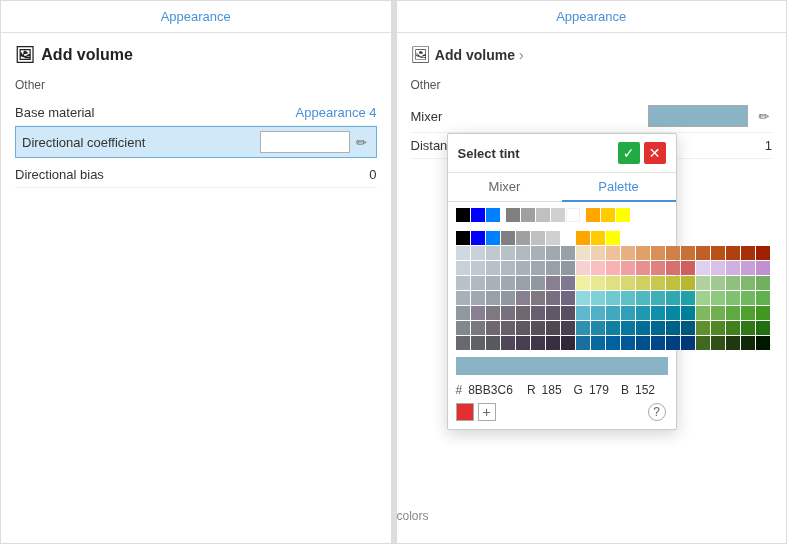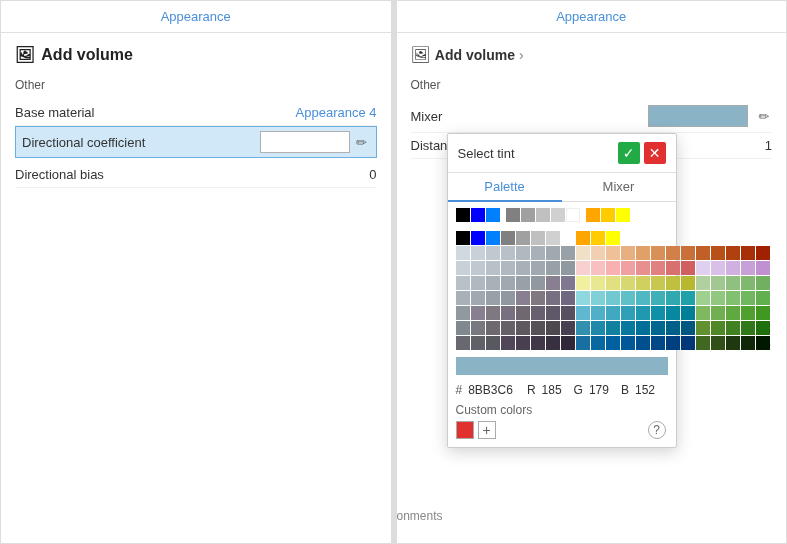--- a/index.html
+++ b/index.html
@@ -175,21 +175,21 @@
     .picker-header {
       display: flex;
       align-items: center;
       justify-content: space-between;
       padding: 8px 10px;
       border-bottom: 1px solid #e0e0e0;
     }
 
     .picker-title {
       font-size: 13px;
-      font-weight: 400;
+      font-weight: 700;
       color: #333;
     }
 
     .picker-actions {
       display: flex;
       gap: 4px;
     }
 
     .picker-btn-confirm {
       background: #22aa44;
@@ -406,35 +406,35 @@
 
     <div class="field-row">
       <span class="field-label">Distance</span>
       <span class="field-value">1</span>
     </div>
 
     <div style="position:absolute; right:12px; top:300px;">
       <span style="color:#888; font-size:16px;">⌄</span>
     </div>
 
-    <div class="components-label">onments</div>
+    <div class="components-label">colors</div>
 
     <div class="color-picker">
 
       <div class="picker-header">
         <span class="picker-title">Select tint</span>
         <div class="picker-actions">
           <button class="picker-btn-confirm">✓</button>
           <button class="picker-btn-cancel">✕</button>
         </div>
       </div>
 
       <div class="picker-tabs">
+        <div class="picker-tab">Mixer</div>
         <div class="picker-tab active">Palette</div>
-        <div class="picker-tab">Mixer</div>
       </div>
 
       <div class="palette-grid" id="palette-container">
 
         <div class="color-row">
           <div class="color-cell" style="background:#000000;"></div>
           <div class="color-cell" style="background:#0000ff;"></div>
           <div class="color-cell" style="background:#0080ff;"></div>
           <div class="color-cell" style="width:4px;"></div>
           <div class="color-cell" style="background:#808080;"></div>
@@ -632,21 +632,20 @@
         <div class="hex-row">
           <span class="hex-label">#</span>
           <span class="hex-value">8BB3C6</span>
           <span style="margin-left:8px;">R</span>
           <span>185</span>
           <span style="margin-left:6px;">G</span>
           <span>179</span>
           <span style="margin-left:6px;">B</span>
           <span>152</span>
         </div>
-        <div class="custom-colors-label">Custom colors</div>
         <div class="custom-colors-row">
           <div class="custom-color-swatch"></div>
           <div class="custom-color-add">+</div>
         </div>
       </div>
 
       <div class="help-icon">?</div>
     </div>
 
   </div>

